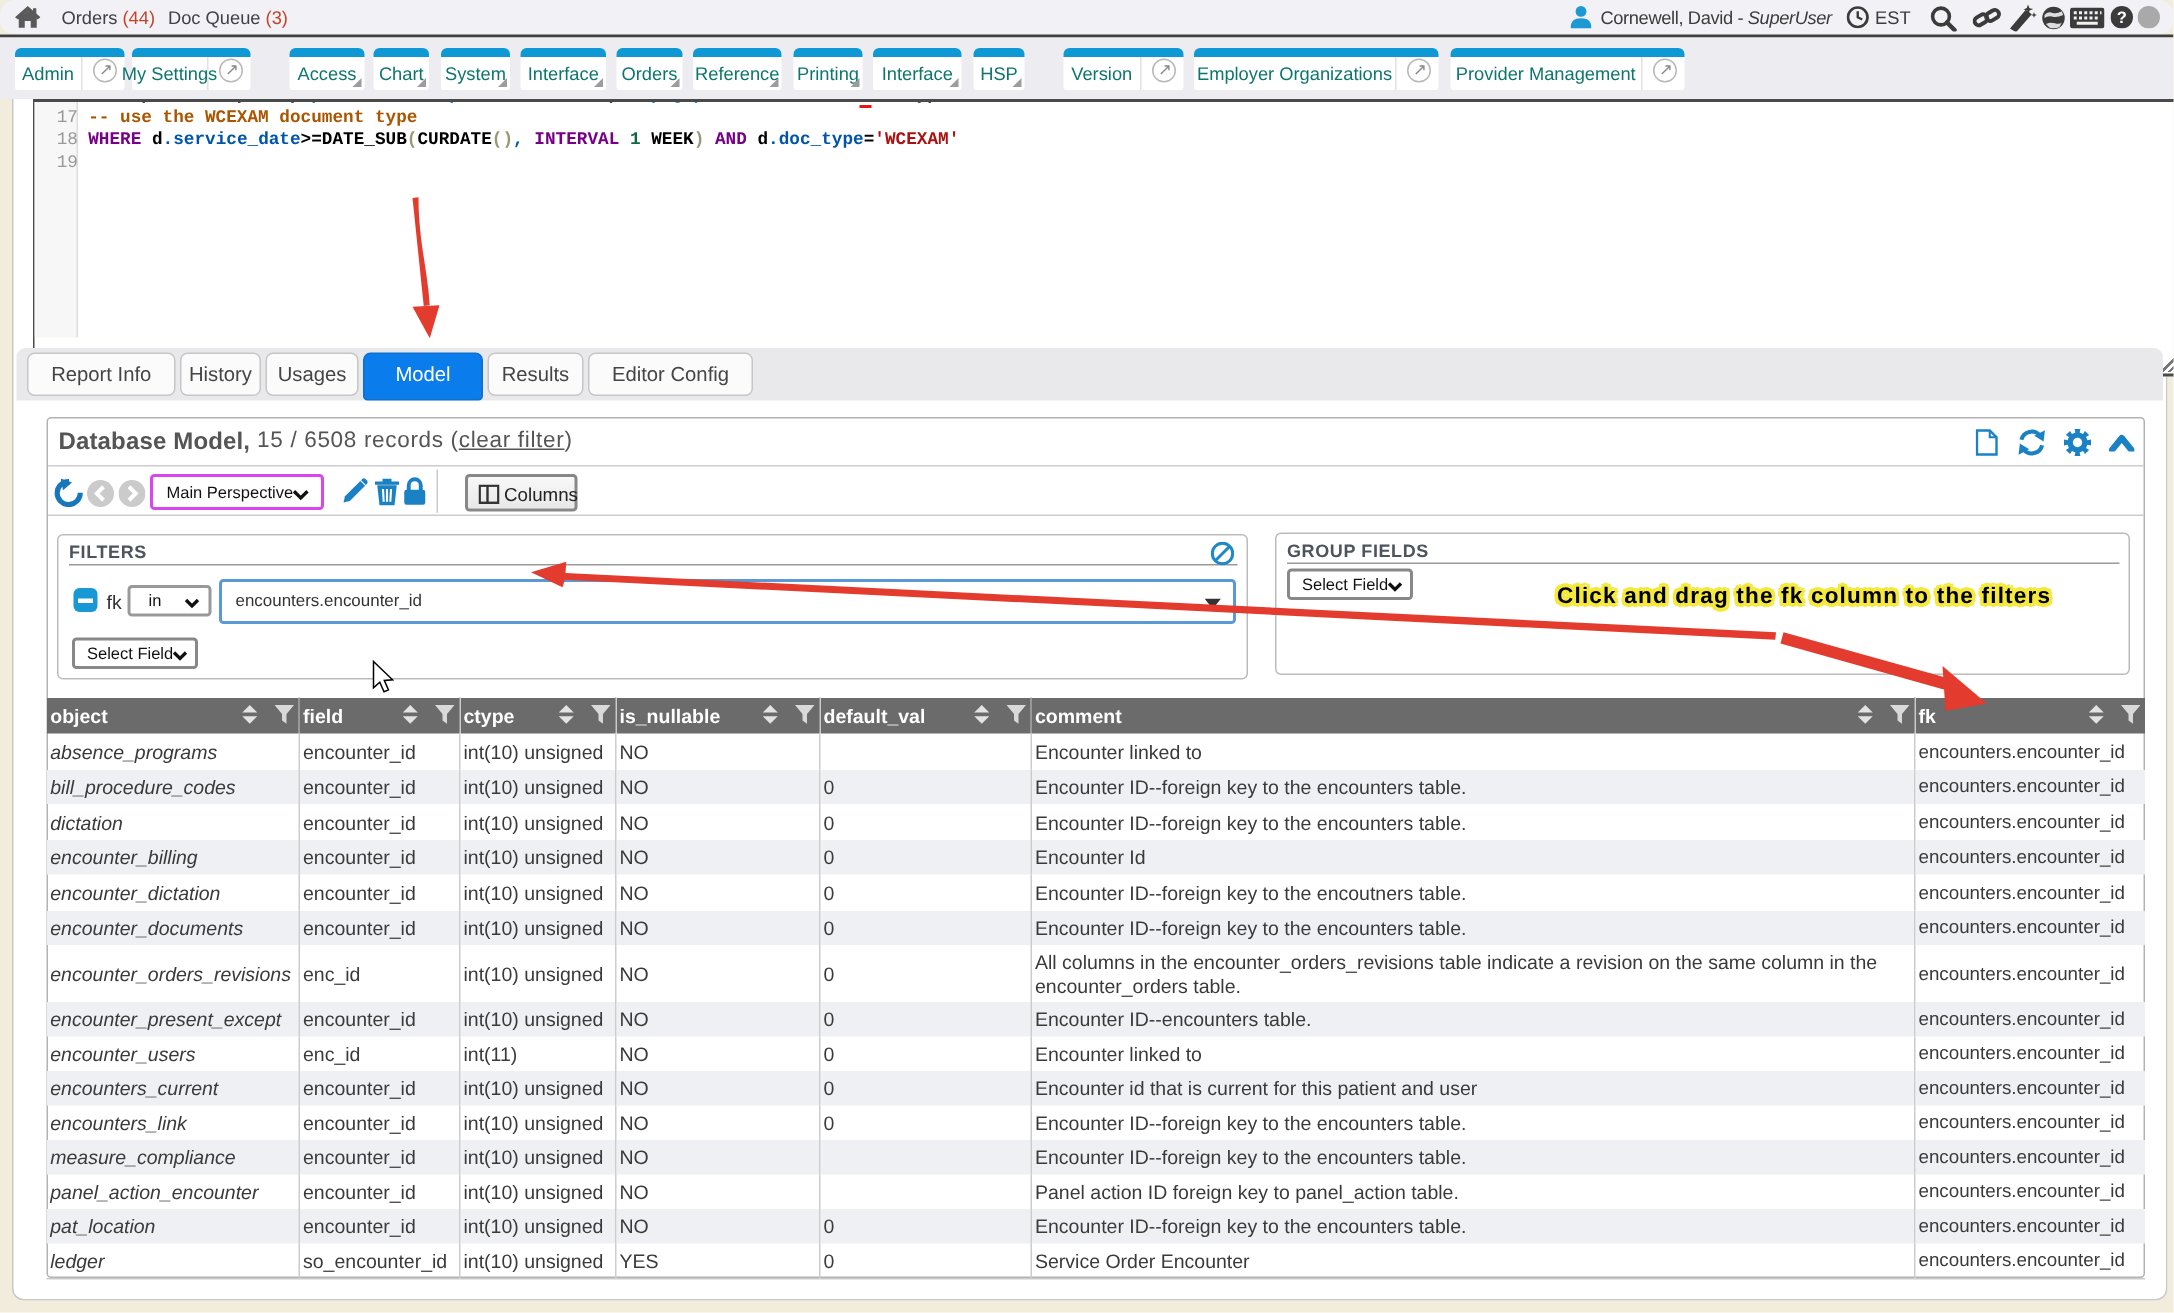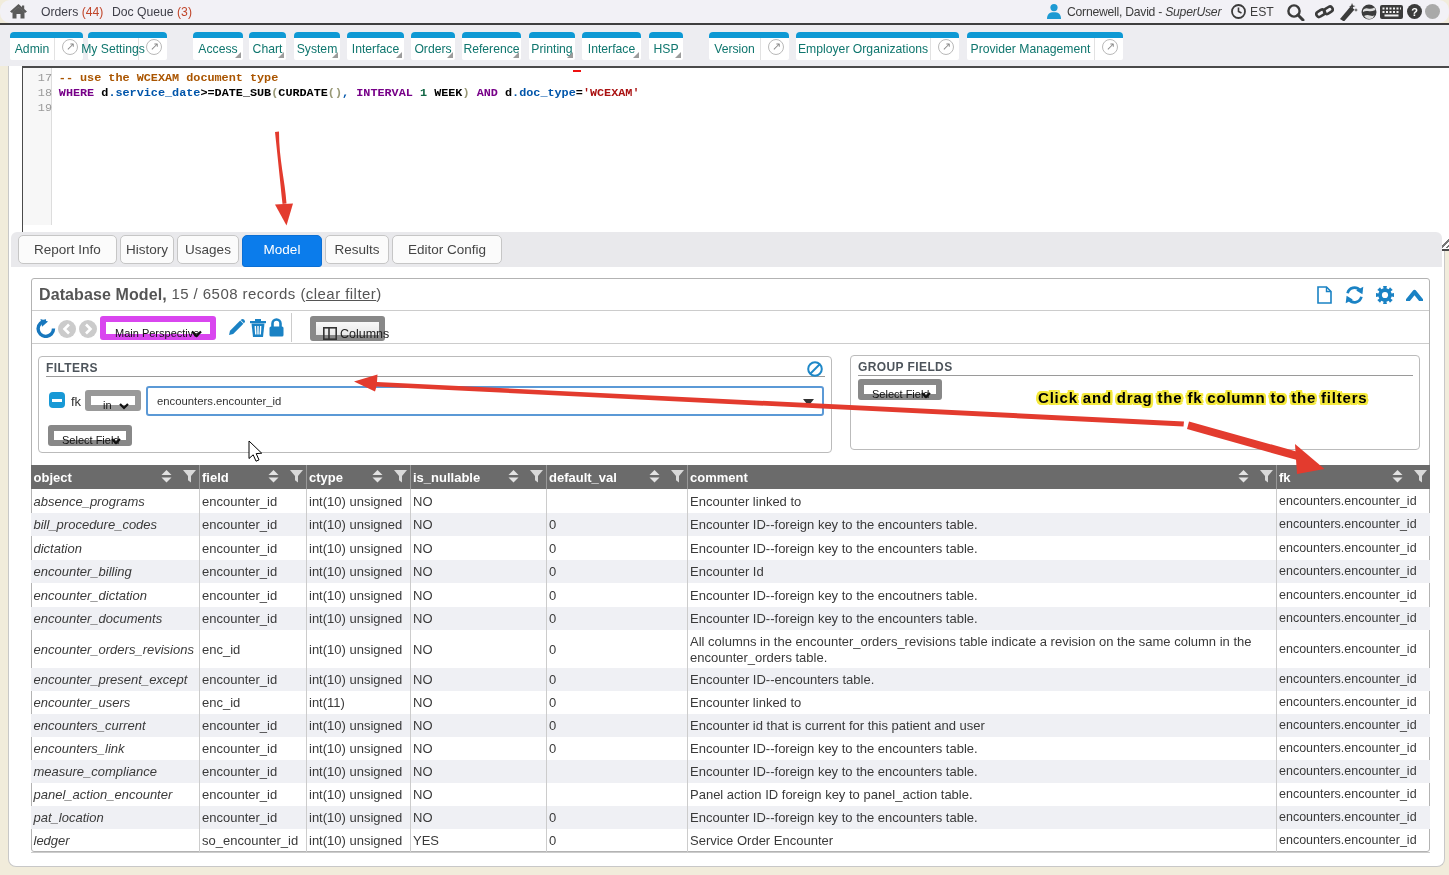--- a/index.html
+++ b/index.html
@@ -45,21 +45,21 @@
 #tabbar { position:absolute; left:2px; top:166px; width:1431px; height:35px; background:#e9e9ec; border-radius:6px 6px 0 0; }
 .ltab { position:absolute; top:3px; height:29px; background:#fbfbfb; border:1px solid #c6c6c6; border-radius:5px; font-size:13.5px; color:#454545; text-align:center; line-height:27px; white-space:nowrap; }
 .ltab.act { background:#0b7ceb; border-color:#0b6fd4; color:#fff; height:32px; border-radius:5px 5px 3px 3px; }
 
 
 #panel { position:absolute; left:22px; top:212px; width:1399px; height:574px; background:#fff; border:1px solid #b3b3b3; border-radius:3px; }
 #phead { position:absolute; left:0; top:0; width:100%; height:32px; border-bottom:1px solid #ccc; font-size:15px; color:#555; letter-spacing:0.45px; }
 #phead b { font-size:16px; letter-spacing:0.1px; }
 #phead .txt { position:absolute; left:7px; top:8px; }
 #ptool { position:absolute; left:0; top:33px; width:100%; height:32px; border-bottom:1px solid #ccc; }
-.sel { border:6px solid #d946ef; border-radius:3px; background:#fff; font-size:11px; color:#111; font-family:"Liberation Sans",sans-serif; }
+.sel { border:2px solid #d946ef; border-radius:3px; background:#fff; font-size:11px; color:#111; font-family:"Liberation Sans",sans-serif; }
 
 
 .fs { position:absolute; border:1px solid #bbb; border-radius:4px; background:#fff; }
 .fs .lg { position:absolute; left:7px; top:4px; font-size:12px; font-weight:bold; color:#4d545b; letter-spacing:.4px; }
 .fs .hr { position:absolute; left:7px; top:19px; height:1px; background:#9a9a9a; }
 
 
 #tbl { position:absolute; left:-1px; top:186px; border-collapse:collapse; table-layout:fixed; width:1399px; font-size:13px; }
 #tbl th { background:#6b6b6b; color:#fff; font-weight:bold; text-align:left; height:24px; padding:0 0 0 2.5px; border-left:1px solid #989898; position:relative; white-space:nowrap; }
 #tbl th:first-child { border-left:none; }

